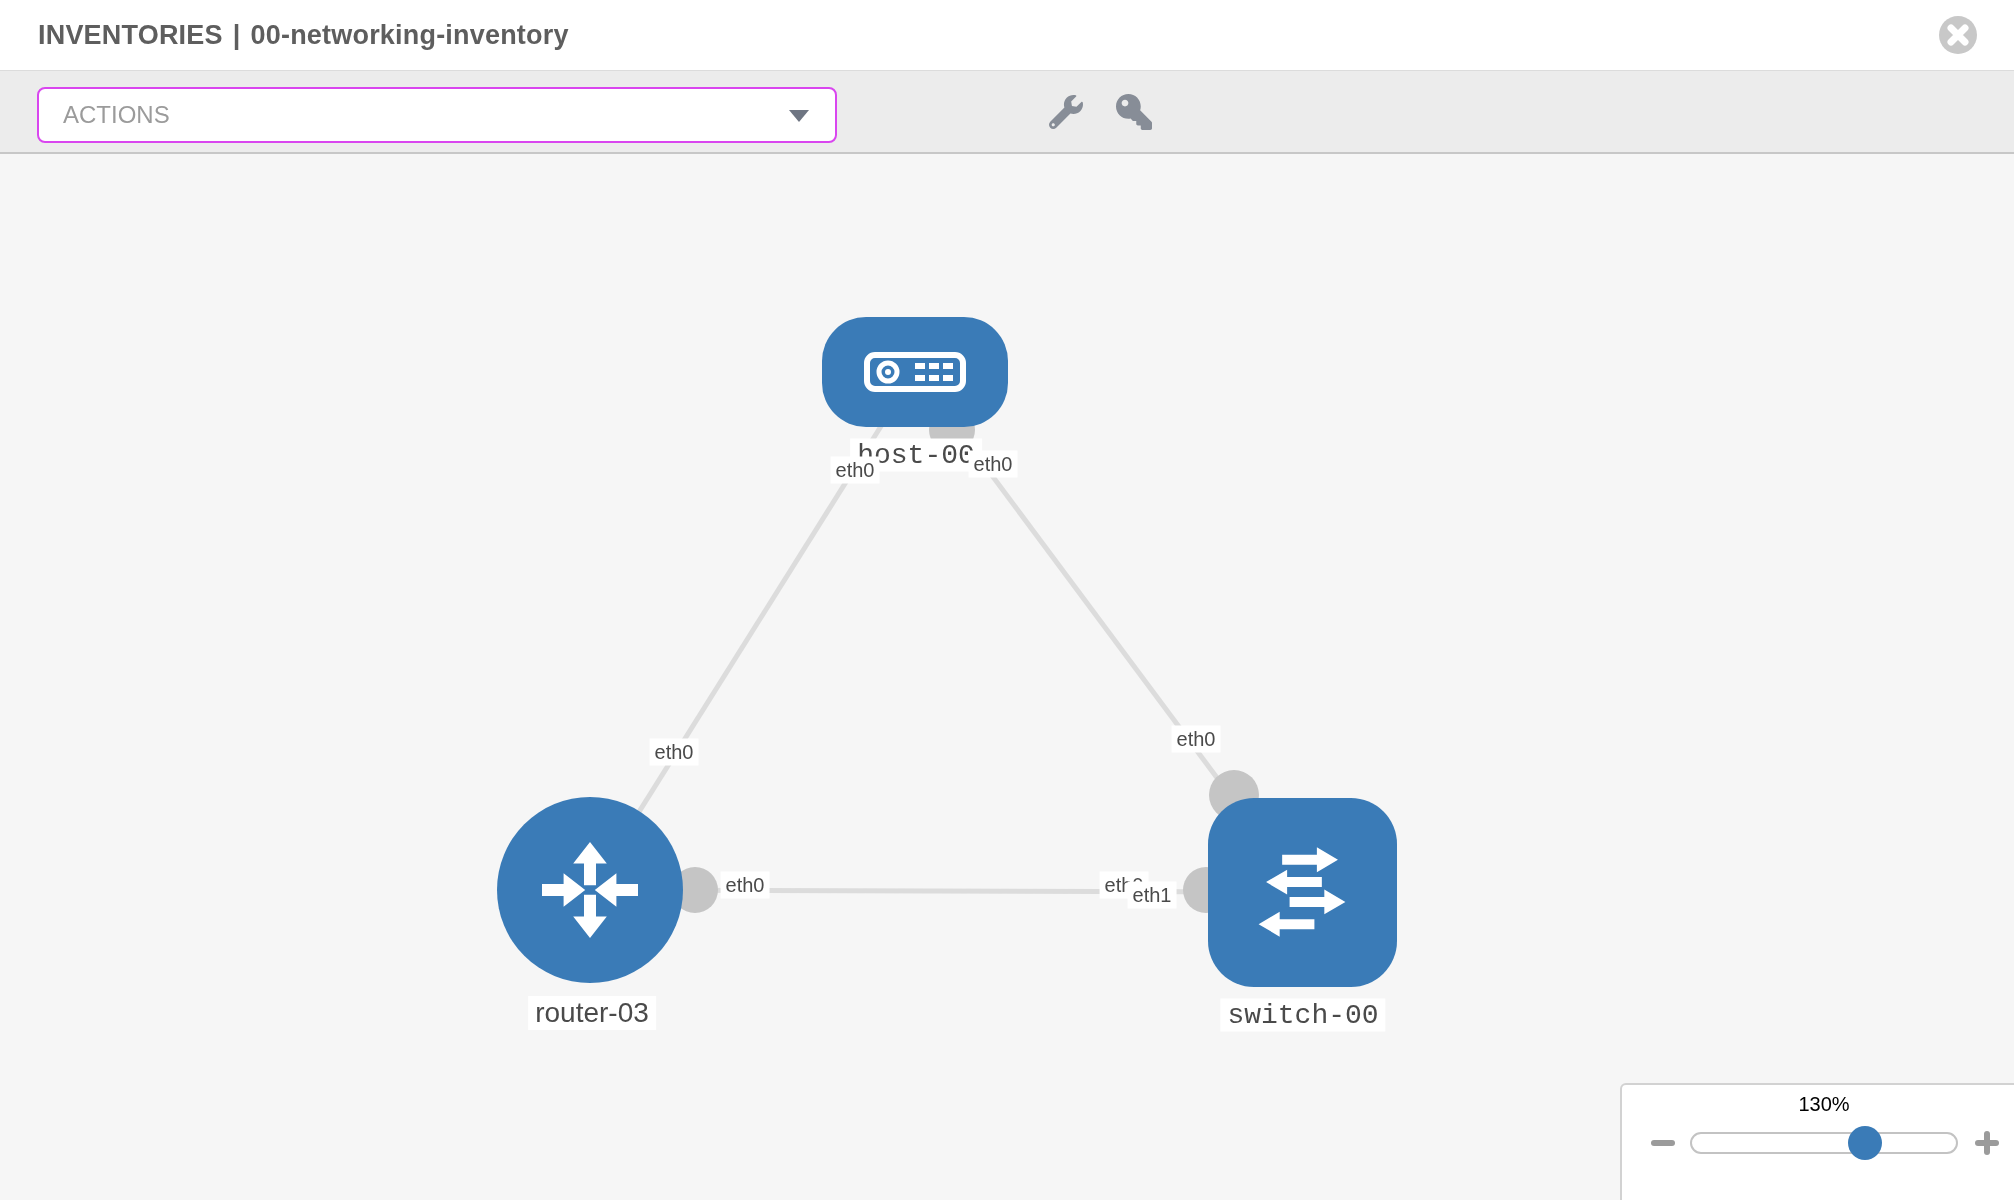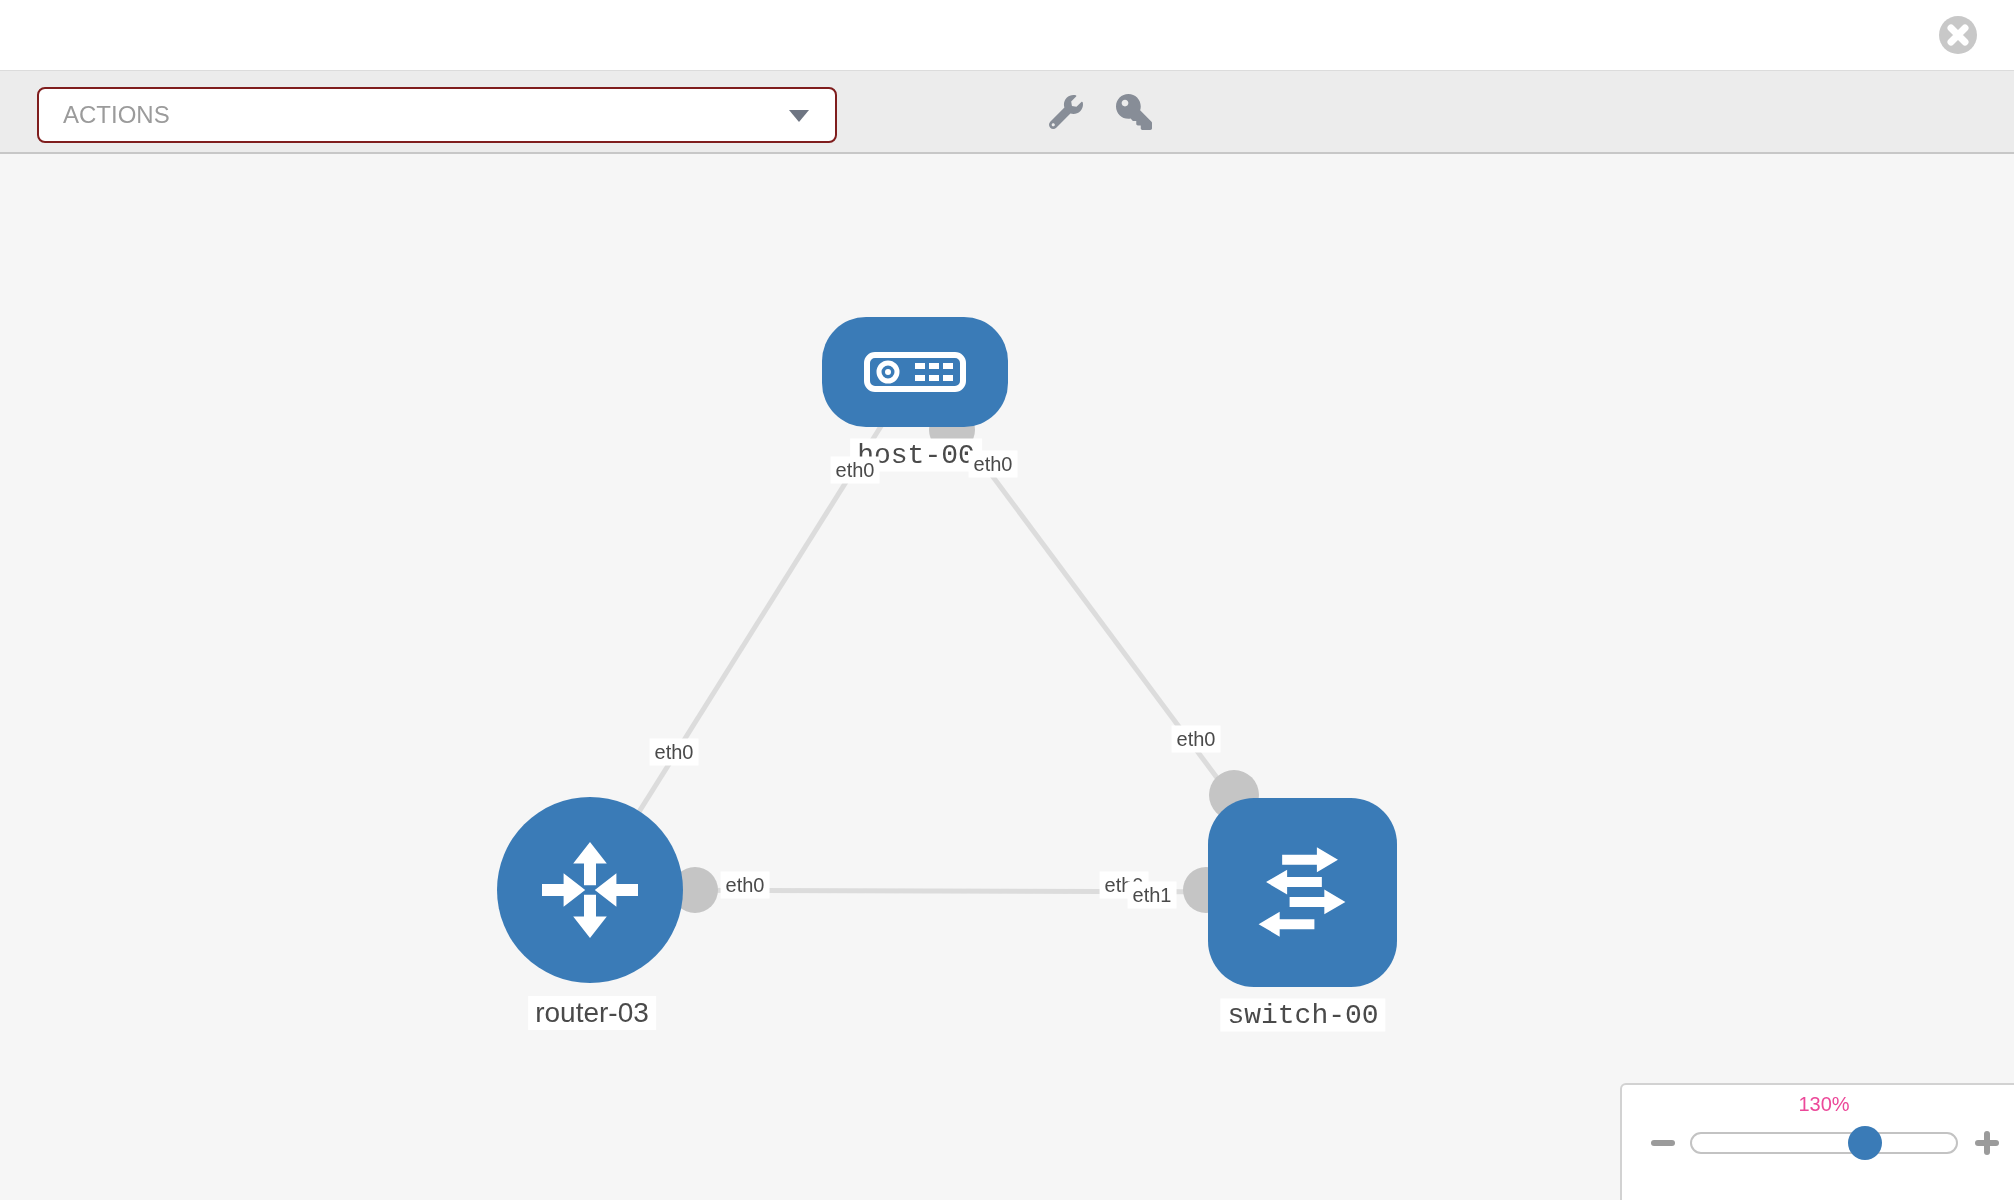--- a/index.html
+++ b/index.html
@@ -25,21 +25,21 @@
     border: none; background: transparent; cursor: pointer; padding: 0;
   }
 
   
   .toolbar {
     position: absolute; left: 0; top: 71px; width: 2014px; height: 83px;
     background: #ececec; border-bottom: 2px solid #c7c7c7;
   }
   .select-box {
     position: absolute; top: 16px; height: 56px;
-    background: #ffffff; border: 2px solid #7f1d1d; border-radius: 8px;
+    background: #ffffff; border: 2px solid #d946ef; border-radius: 8px;
     display: flex; align-items: center;
     font-size: 24px; color: #9b9b9b; padding: 0 24px;
     cursor: pointer;
   }
   .select-box .caret {
     position: absolute; right: 26px; top: 50%; margin-top: -5px;
     width: 0; height: 0;
     border-left: 10px solid transparent; border-right: 10px solid transparent;
     border-top: 12px solid #6e7582;
   }
@@ -71,21 +71,21 @@
   .node-label { font-size: 28px; padding: 1px 7px; }
   .iface-label { font-size: 20px; padding: 2px 5px; }
 
   
   .zoom-panel {
     position: absolute; left: 1620px; top: 1083px; width: 420px; height: 140px;
     background: #ffffff; border: 2px solid #d2d2d2; border-top-left-radius: 6px;
   }
   .zoom-value {
     position: absolute; left: 68px; top: 8px; width: 268px;
-    text-align: center; font-size: 20px; color: #ec4899;
+    text-align: center; font-size: 20px; color: #000000;
   }
   .zoom-track {
     position: absolute; left: 68px; top: 47px; width: 268px; height: 22px;
     background: #ffffff; border: 2px solid #c3c3c3; border-radius: 12px;
     cursor: pointer;
   }
   .zoom-thumb {
     position: absolute; left: 156px; top: -8px; width: 34px; height: 34px;
     border-radius: 50%; background: #3a7bb7; cursor: grab;
   }
@@ -94,20 +94,25 @@
     background: transparent; border: none; cursor: pointer; padding: 0;
     display: flex; align-items: center; justify-content: center;
   }
   .zoom-minus { left: 22px; }
   .zoom-plus  { left: 346px; }
 </style>
 </head>
 <body>
 
 <div class="header">
+  <div class="header-title">
+    <span>INVENTORIES</span>
+    <span>|</span>
+    <span>00-networking-inventory</span>
+  </div>
   <button class="close-btn" title="">
     <span>
       <svg width="40" height="40" viewBox="0 0 40 40">
         <circle cx="20" cy="20" r="19" fill="#c8c8c8"></circle>
         <path d="M13 13 L27 27 M27 13 L13 27" stroke="#ffffff" stroke-width="7" stroke-linecap="round"></path>
       </svg>
     </span>
   </button>
 </div>
 

